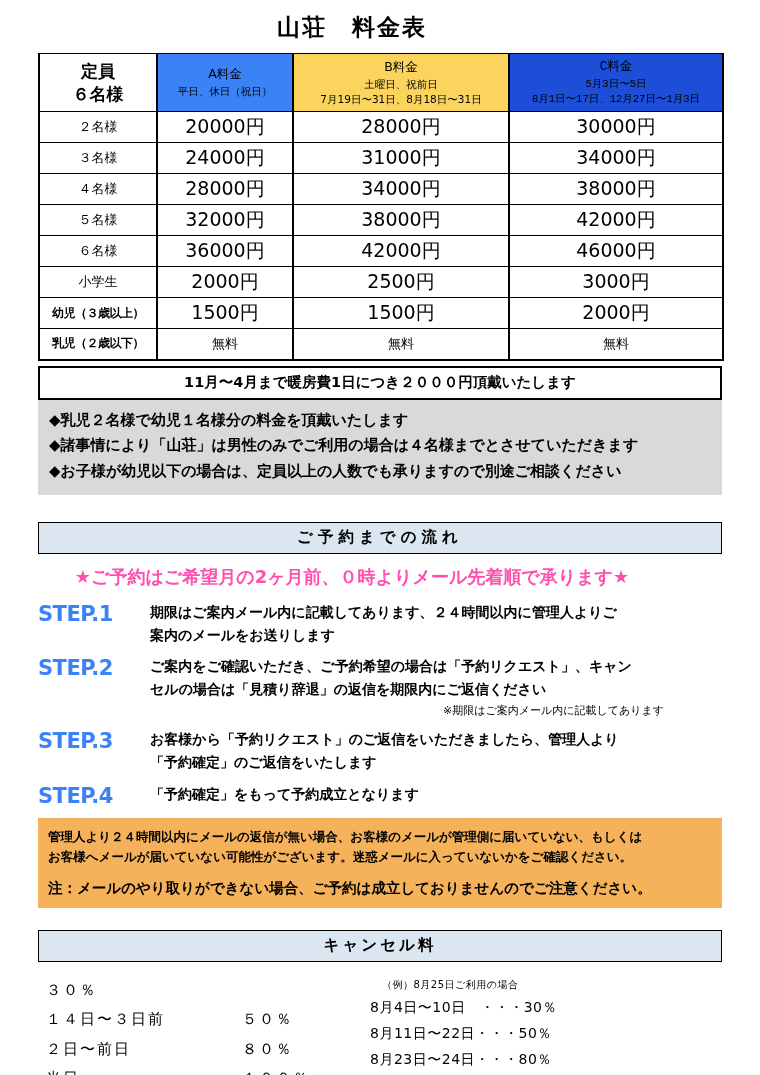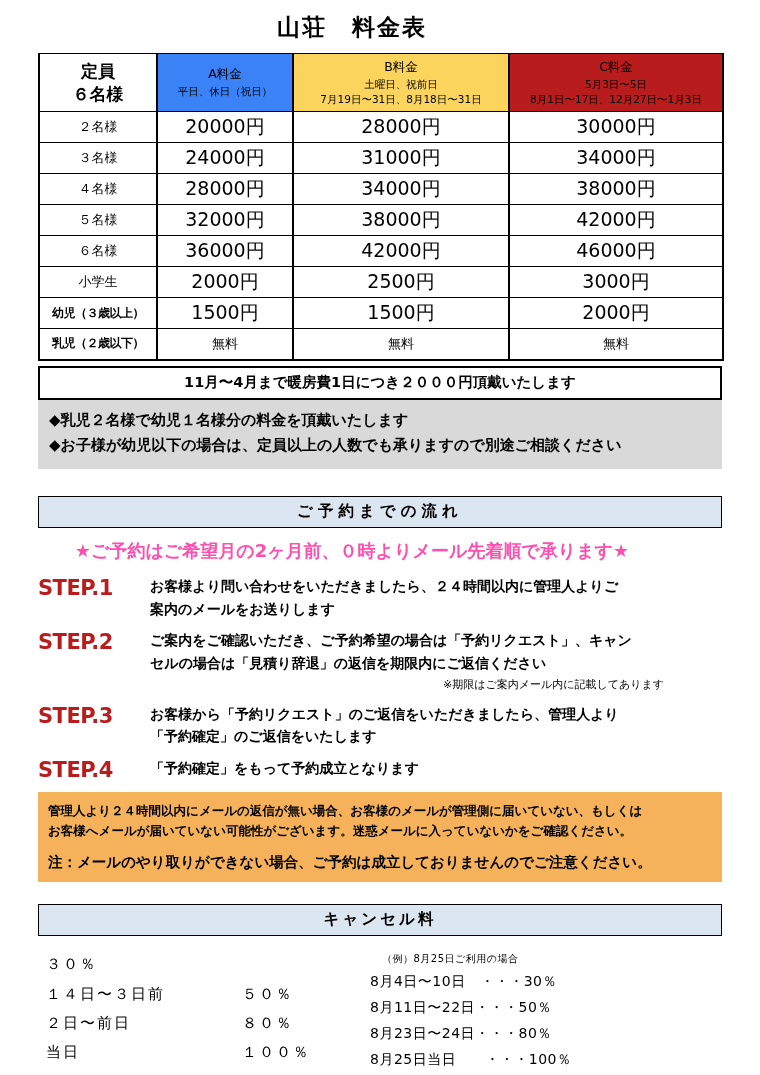--- a/index.html
+++ b/index.html
@@ -55,21 +55,21 @@
   }
   .hdr-a, .hdr-b, .hdr-c {
     height: 58px;
     font-size: 11px;
     line-height: 1.45;
     border-right: 2px solid #000 !important;
     border-left: 2px solid #000 !important;
   }
   .hdr-a { background: #3b82f6; }
   .hdr-b { background: #fbd45e; }
-  .hdr-c { background: #b91c1c; }
+  .hdr-c { background: #1d4ed8; font-family: Liberation Mono, monospace; }
   .hdr-title { font-size: 12.5px; display: block; margin-bottom: 1px; }
   .hdr-sub { display: block; font-size: 10.5px; letter-spacing: 0px; }
 
   tr.prow td { height: 31px; }
   td.rlabel {
     font-size: 13px;
     border-left: 2px solid #000 !important;
     border-right: 2px solid #000 !important;
   }
   td.rlabel.tight { font-size: 12px; letter-spacing: -0.5px; font-weight: bold; }
@@ -132,21 +132,21 @@
   }
 
   
   .steps { padding: 6px 38px 0 38px; position: relative; }
   .step {
     display: flex;
     align-items: flex-start;
     margin-bottom: 9px;
   }
   .step-label {
-    color: #b91c1c;
+    color: #3b82f6;
     font-weight: bold;
     font-size: 21px;
     width: 112px;
     flex: 0 0 112px;
     letter-spacing: -0.5px;
     padding-top: 1px;
   }
   .step-body {
     font-size: 14px;
     font-weight: bold;
@@ -281,31 +281,32 @@
           <td class="price-cell small">無料</td>
         </tr>
       </tbody>
     </table>
   </div>
 
   <div class="heating">11月〜4月まで暖房費1日につき２０００円頂戴いたします</div>
 
   <div class="gray-notes">
     <div>◆乳児２名様で幼児１名様分の料金を頂戴いたします</div>
+    <div>◆諸事情により「山荘」は男性のみでご利用の場合は４名様までとさせていただきます</div>
     <div>◆お子様が幼児以下の場合は、定員以上の人数でも承りますので別途ご相談ください</div>
   </div>
 
   <div class="band flow">ご予約までの流れ</div>
   <div class="pink-line">★ご予約はご希望月の2ヶ月前、０時よりメール先着順で承ります★</div>
 
   <div class="steps">
     <div class="step">
       <div class="step-label">STEP.1</div>
       <div class="step-body">
-        <div>お客様より問い合わせをいただきましたら、２４時間以内に管理人よりご</div>
+        <div>期限はご案内メール内に記載してあります、２４時間以内に管理人よりご</div>
         <div>案内のメールをお送りします</div>
       </div>
     </div>
 
     <div class="step">
       <div class="step-label">STEP.2</div>
       <div class="step-body">
         <div>ご案内をご確認いただき、ご予約希望の場合は「予約リクエスト」、キャン</div>
         <div>セルの場合は「見積り辞退」の返信を期限内にご返信ください</div>
         <div class="step-note">※期限はご案内メール内に記載してあります</div>

